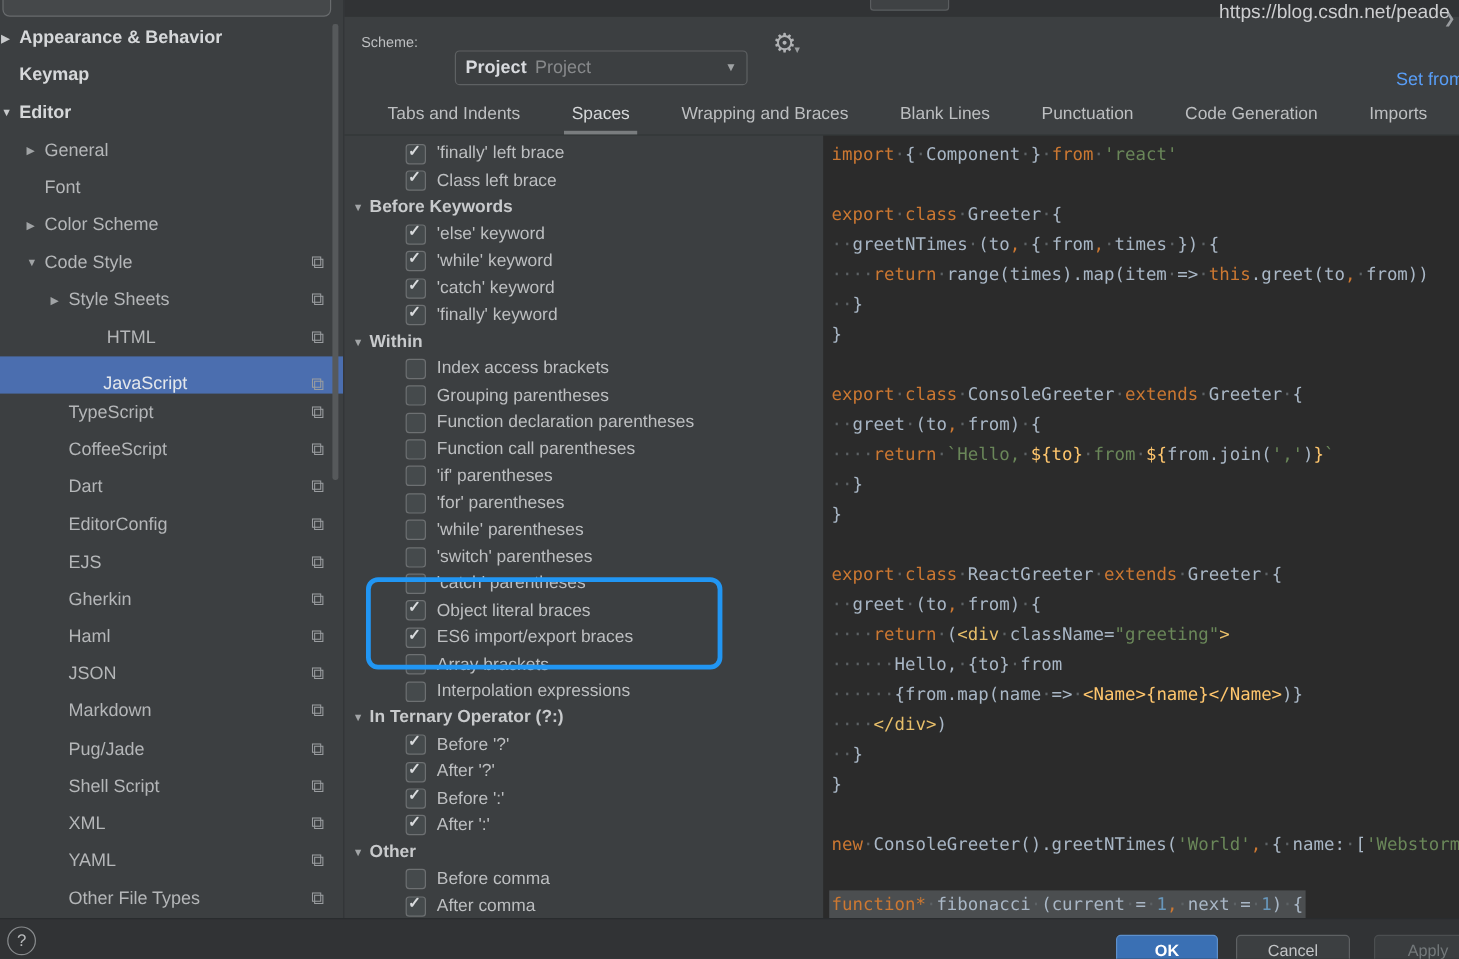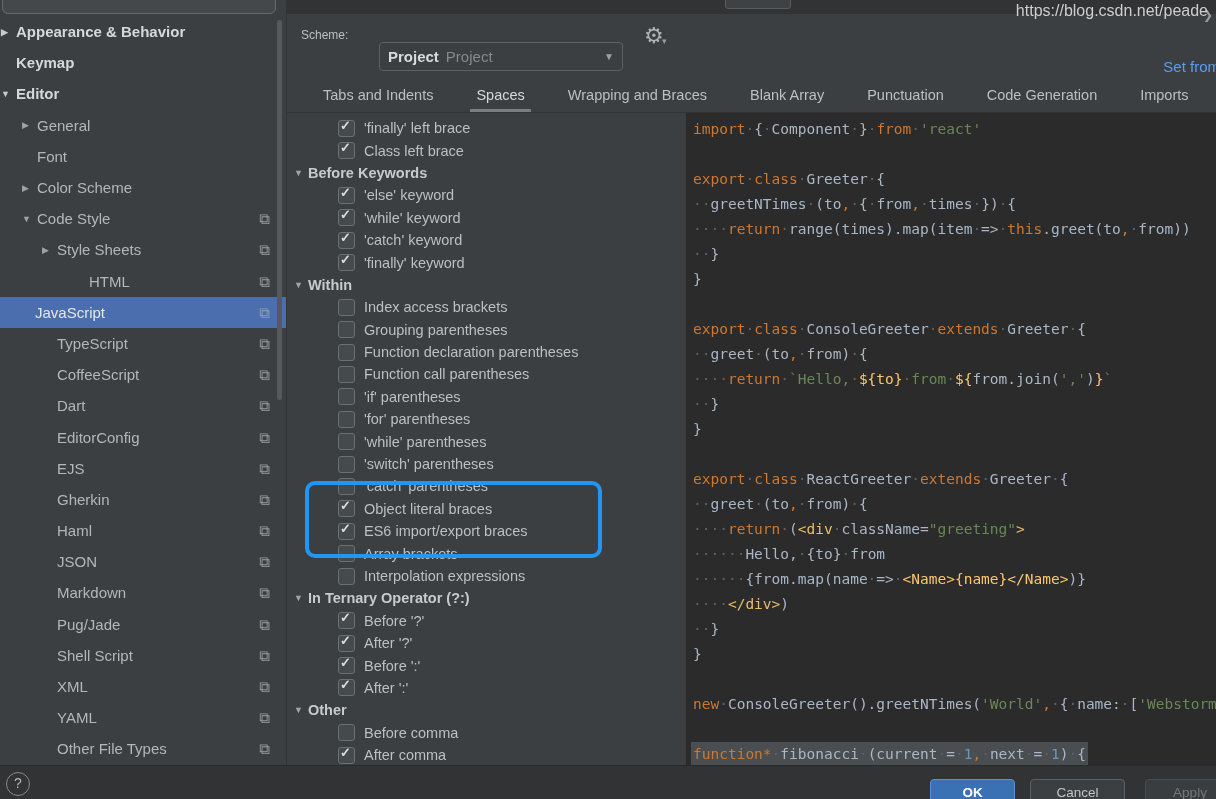--- a/index.html
+++ b/index.html
@@ -118,21 +118,21 @@
         </div>
         <div class="tree-row" style="padding-left: 42px;">
           <span class="tri">▶</span>
           <span>Style Sheets</span>
           <span class="copy-ico">⧉</span>
         </div>
         <div class="tree-row" style="padding-left: 89px;">
           <span>HTML</span>
           <span class="copy-ico">⧉</span>
         </div>
-        <div class="tree-row selected" style="padding-left: 35px;">
+        <div class="tree-row selected" style="padding-left: 86px; align-items: flex-end;">
           <span>JavaScript</span>
           <span class="copy-ico">⧉</span>
         </div>
         <div class="tree-row" style="padding-left: 57px;">
           <span>TypeScript</span>
           <span class="copy-ico">⧉</span>
         </div>
         <div class="tree-row" style="padding-left: 57px;">
           <span>CoffeeScript</span>
           <span class="copy-ico">⧉</span>
@@ -204,21 +204,21 @@
       <span class="g">⚙</span>
       <span class="c">▾</span>
     </div>
     <a id="set-from" href="#">Set from</a>
   </div>
 
   <div id="tab-bar">
       <div class="tab">Tabs and Indents</div>
       <div class="tab selected">Spaces</div>
       <div class="tab">Wrapping and Braces</div>
-      <div class="tab">Blank Array</div>
+      <div class="tab">Blank Lines</div>
       <div class="tab">Punctuation</div>
       <div class="tab">Code Generation</div>
       <div class="tab">Imports</div>
     </div>
   <span id="tabs-overflow">❯</span>
 
   <div id="options">
       <div class="opt-row check">
         <span class="cb">
           <span class="mk">✓</span>

